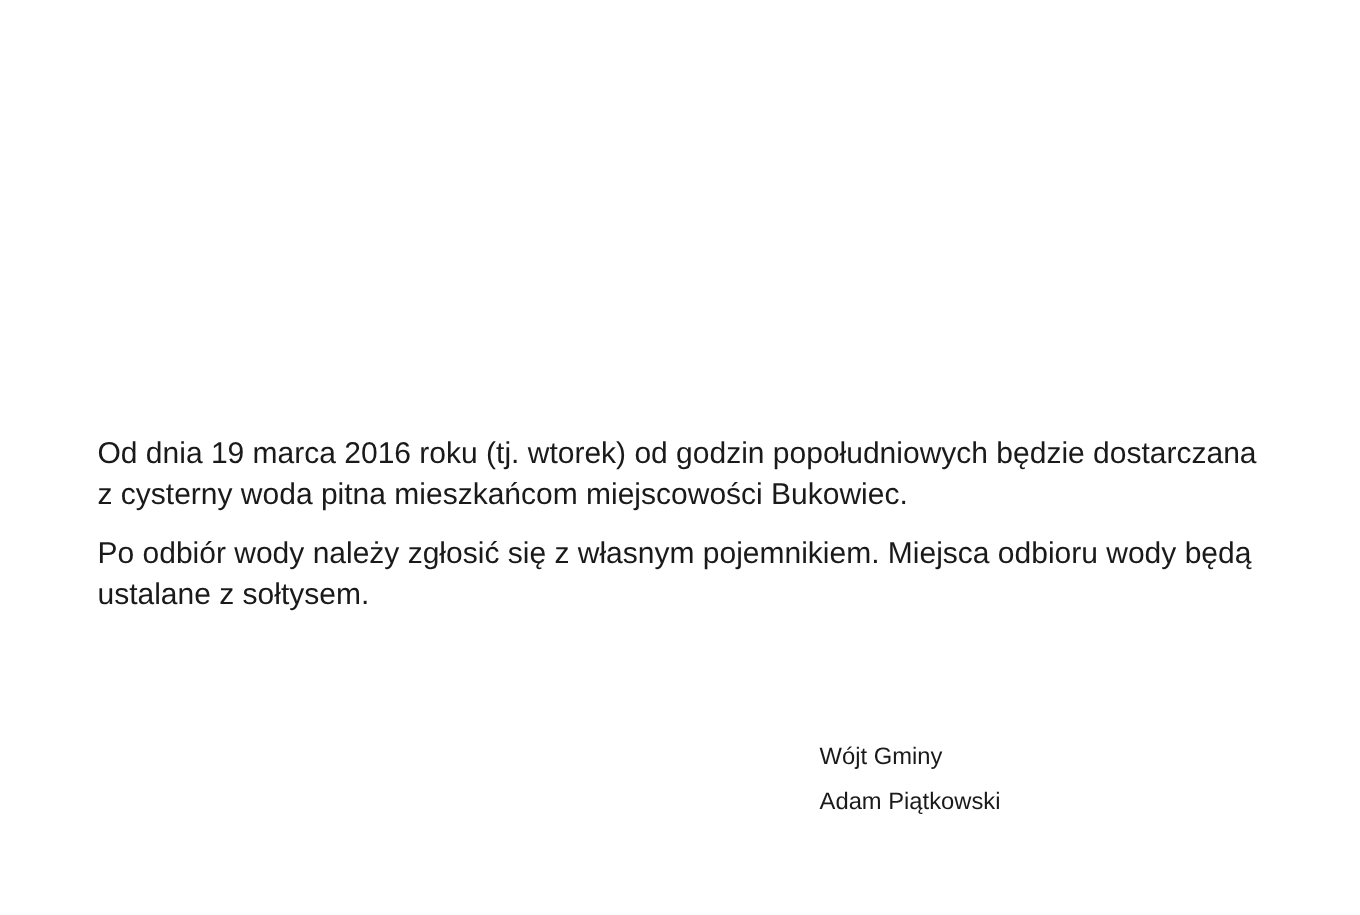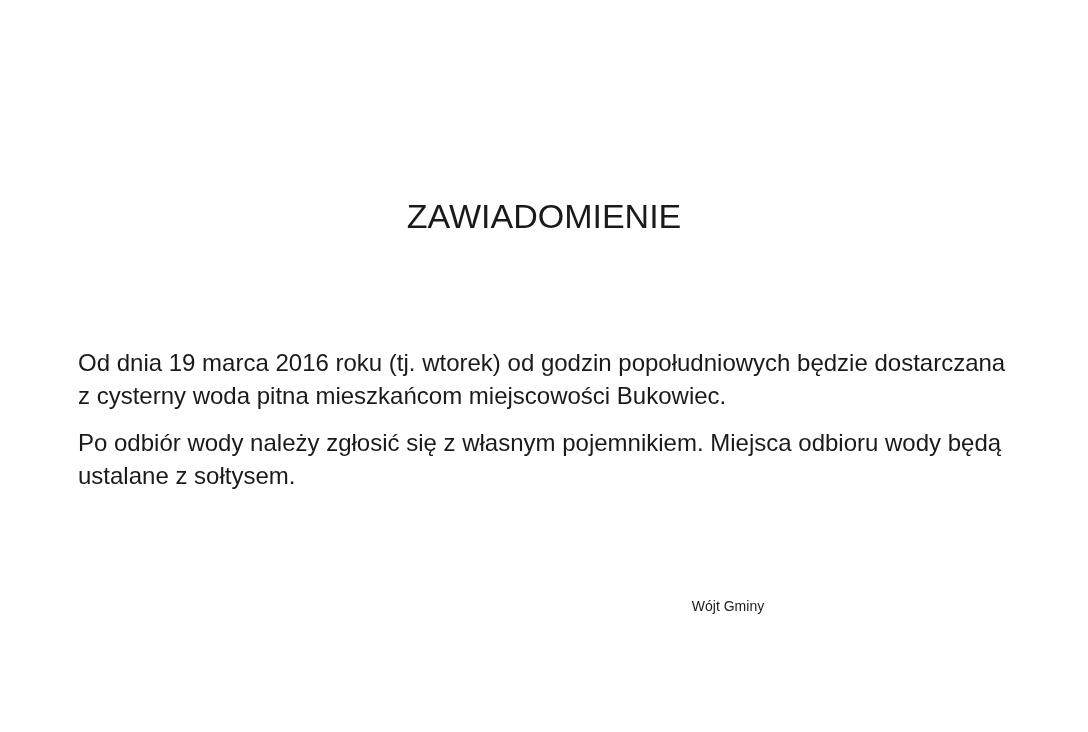--- a/index.html
+++ b/index.html
@@ -48,40 +48,40 @@
   .body-text p {
     margin: 0 0 14px 0;
     white-space: pre-line;
   }
   .signature {
     position: absolute;
     top: 588px;
     left: 728px;
     transform: translateX(-50%);
     text-align: left;
-    font-size: 14px;
+    font-size: 19px;
     line-height: 36px;
     white-space: nowrap;
   }
   .signature div {
     height: 36px;
   }
 </style>
 </head>
 <body>
 
 <div class="page">
 
 
-  <h1 class="doc-title">ZAWIADOMIENIE</h1>
 
   <div class="body-text">
     <p>Od dnia 19 marca 2016 roku (tj. wtorek) od godzin popołudniowych będzie dostarczana
 z cysterny woda pitna mieszkańcom miejscowości Bukowiec.</p>
     <p>Po odbiór wody należy zgłosić się z własnym pojemnikiem. Miejsca odbioru wody będą
 ustalane z sołtysem.</p>
   </div>
 
   <div class="signature">
     <div>Wójt Gminy</div>
+    <div>Adam Piątkowski</div>
   </div>
 
 </div>
 
 </body></html>

